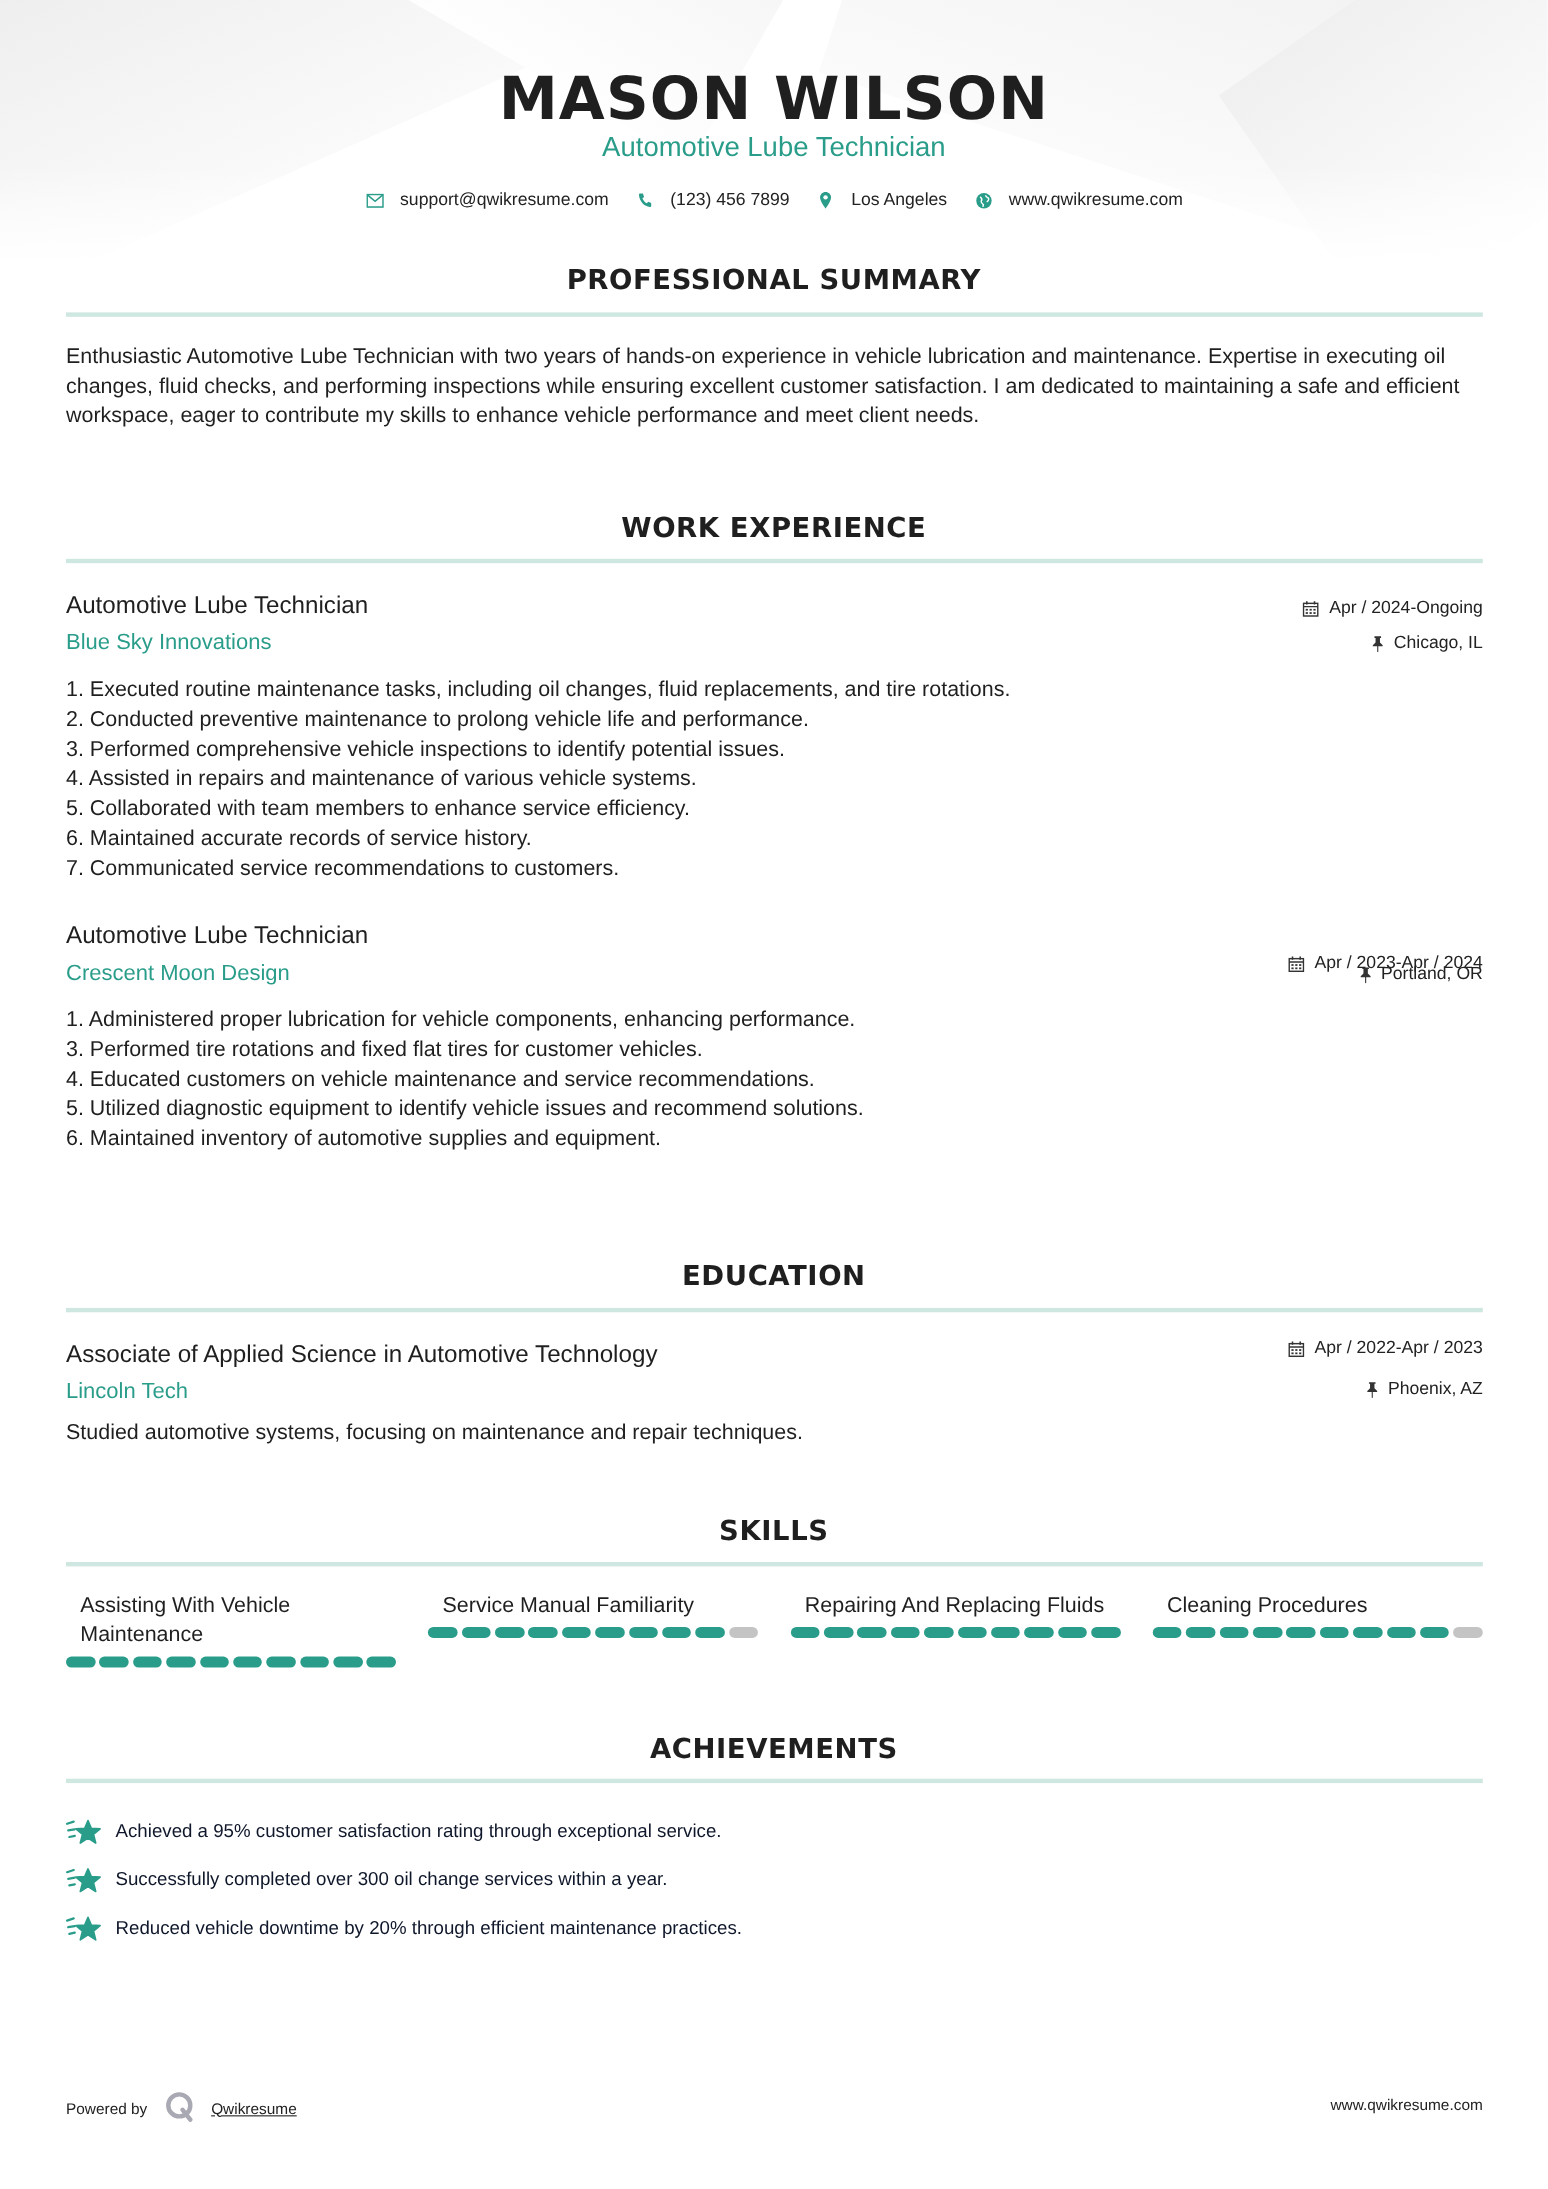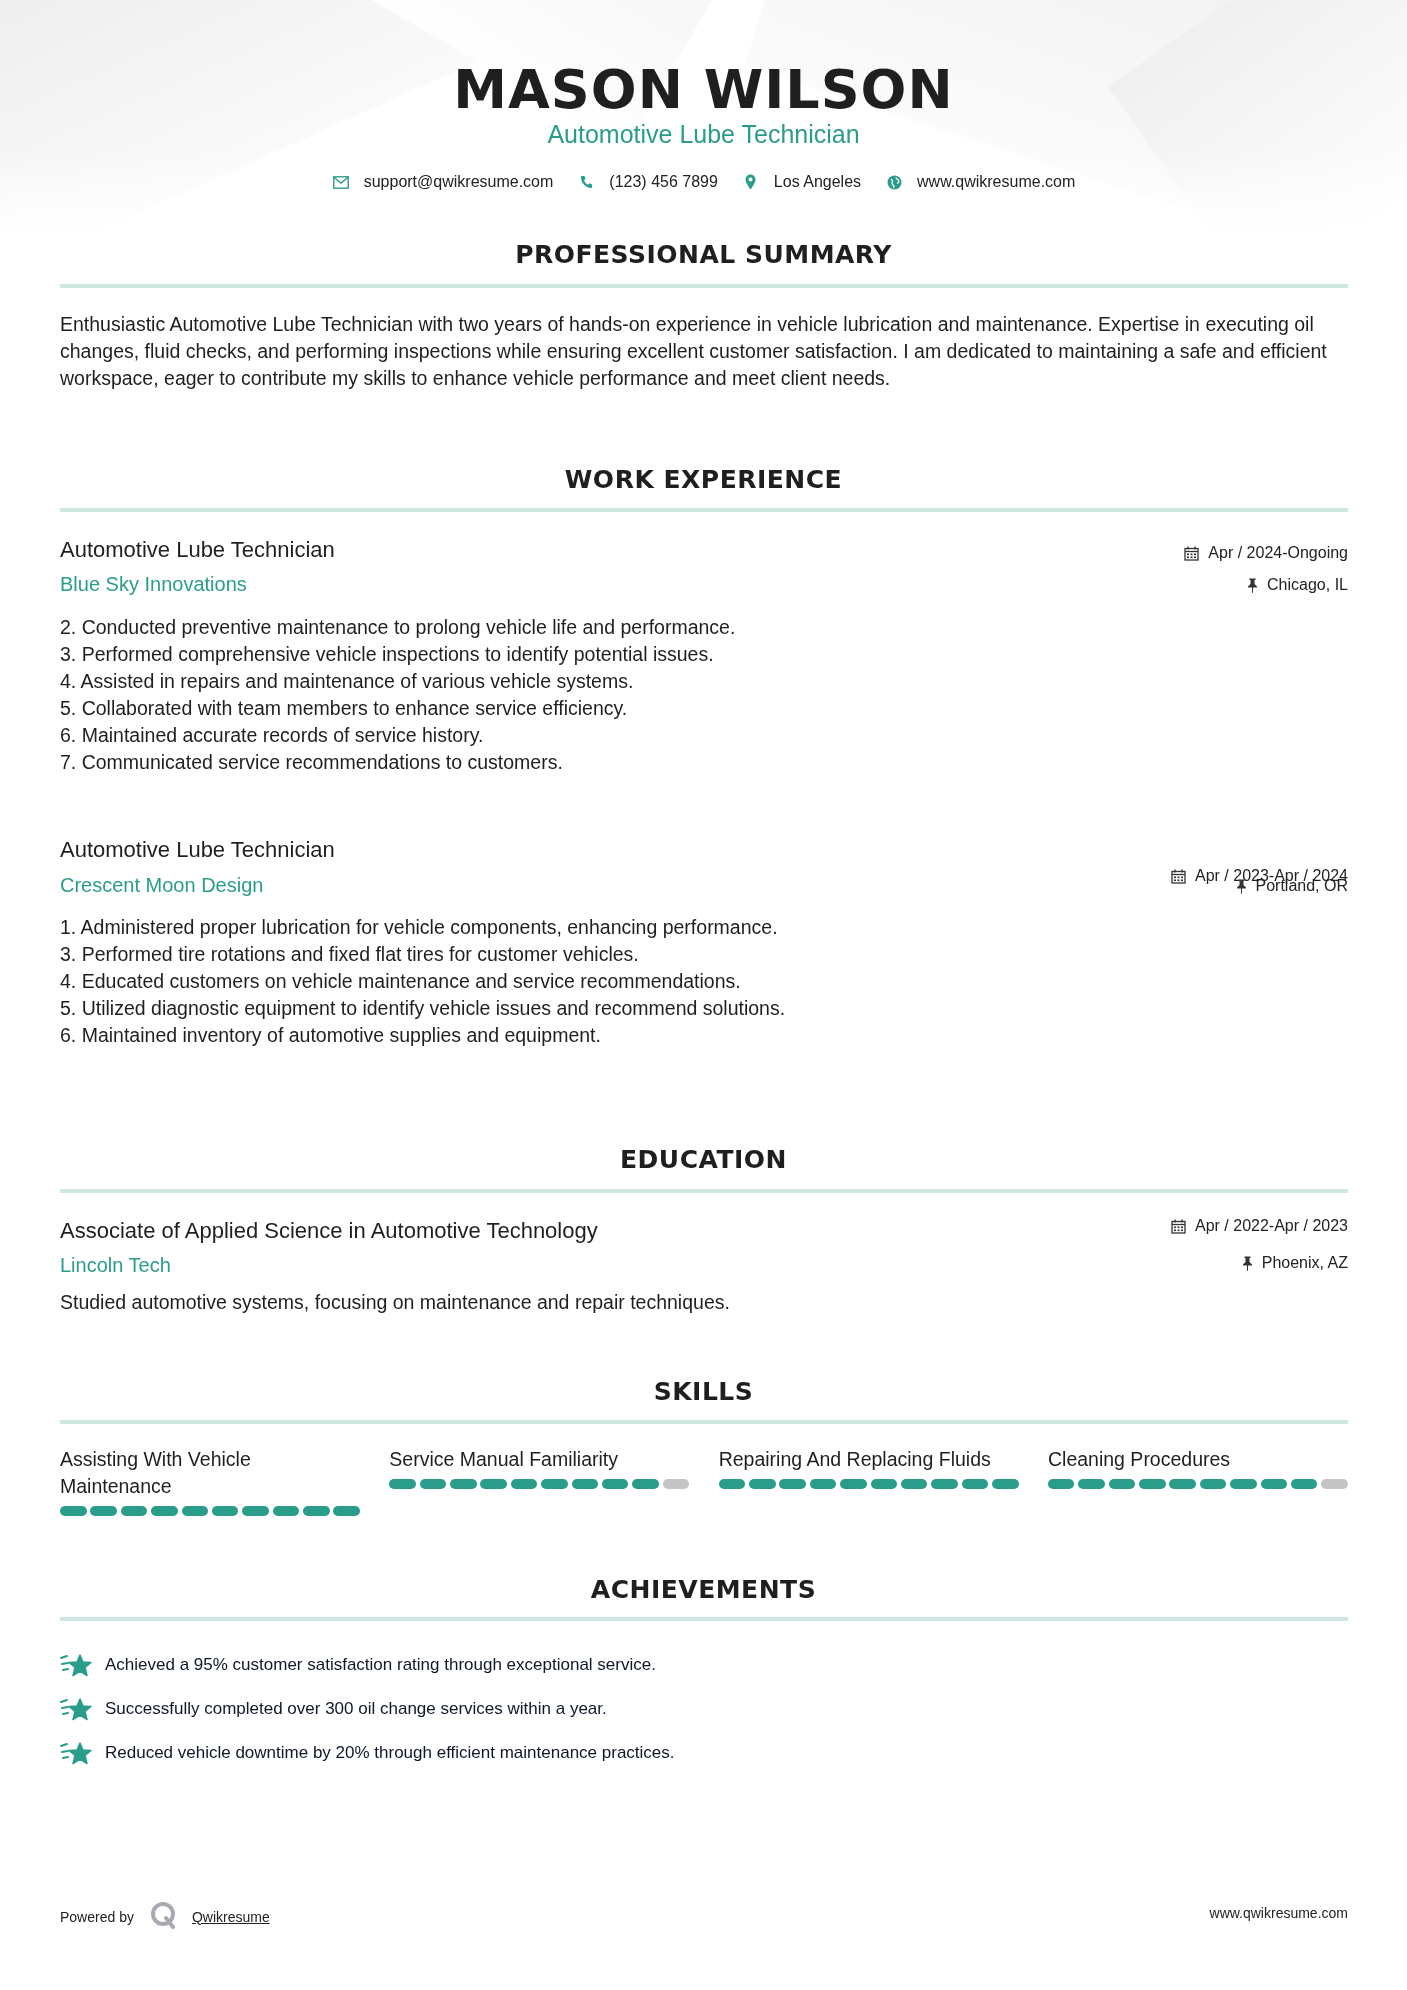--- a/index.html
+++ b/index.html
@@ -31,21 +31,21 @@
   .job-title { position: absolute; left: 60px; font-size: 22px; color: #1f1f1f; }
   .company { position: absolute; left: 60px; font-size: 20px; color: #2a9d8a; }
   .meta { position: absolute; right: 59px; font-size: 16px; color: #222; display: flex; align-items: center; }
   .meta .ic { margin-right: 9px; display: inline-flex; }
 
   .bullets { position: absolute; left: 60px; width: 1280px; list-style: none; }
   .bullets li { font-size: 19.5px; line-height: 27px; color: #1f1f1f; white-space: nowrap; }
 
   .skills { position: absolute; left: 60px; top: 1446px; width: 1288px; display: flex; justify-content: space-between; }
   .skill { width: 300px; }
-  .skill .label { font-size: 19.5px; line-height: 27px; color: #1f1f1f; }
+  .skill .label { font-size: 19.5px; line-height: 27px; color: #1f1f1f; margin-left: 13px; }
   .skill .bar { display: flex; justify-content: space-between; margin-top: 6px; }
   .skill .seg { width: 26.5px; height: 10px; border-radius: 5px; background: #2a9d8a; }
   .skill .seg.off { background: #c4c4c4; }
 
   .ach-list { position: absolute; left: 60px; top: 1643px; list-style: none; }
   .ach-list li { display: flex; align-items: center; height: 44px; font-size: 17px; color: #0f172a; }
   .ach-list .ic { width: 34px; height: 28px; margin-right: 11px; }
 
   .footer-left { position: absolute; left: 60px; top: 1901px; display: flex; align-items: center; font-size: 14px; color: #222; }
   .footer-left .q { margin: 0 14px 0 16px; }
@@ -136,20 +136,21 @@
   </div>
   <div class="meta" style="top:576px;">
     <span class="ic">
       <svg width="11" height="15" viewBox="0 0 11 15">
           <path d="M2.5 0.5 H8.5 V2 H7.5 V6 L10 8.5 V9.5 H6 V14.5 L5.5 15 L5 14.5 V9.5 H1 V8.5 L3.5 6 V2 H2.5 Z" fill="#333"></path>
         </svg>
     </span>
     <span>Chicago, IL</span>
   </div>
   <ul class="bullets" style="top:614px;">
+    <li>1. Executed routine maintenance tasks, including oil changes, fluid replacements, and tire rotations.</li>
     <li>2. Conducted preventive maintenance to prolong vehicle life and performance.</li>
     <li>3. Performed comprehensive vehicle inspections to identify potential issues.</li>
     <li>4. Assisted in repairs and maintenance of various vehicle systems.</li>
     <li>5. Collaborated with team members to enhance service efficiency.</li>
     <li>6. Maintained accurate records of service history.</li>
     <li>7. Communicated service recommendations to customers.</li>
   </ul>
 
   <div class="job-title" style="top:837px;">Automotive Lube Technician</div>
   <div class="company" style="top:874px;">Crescent Moon Design</div>

